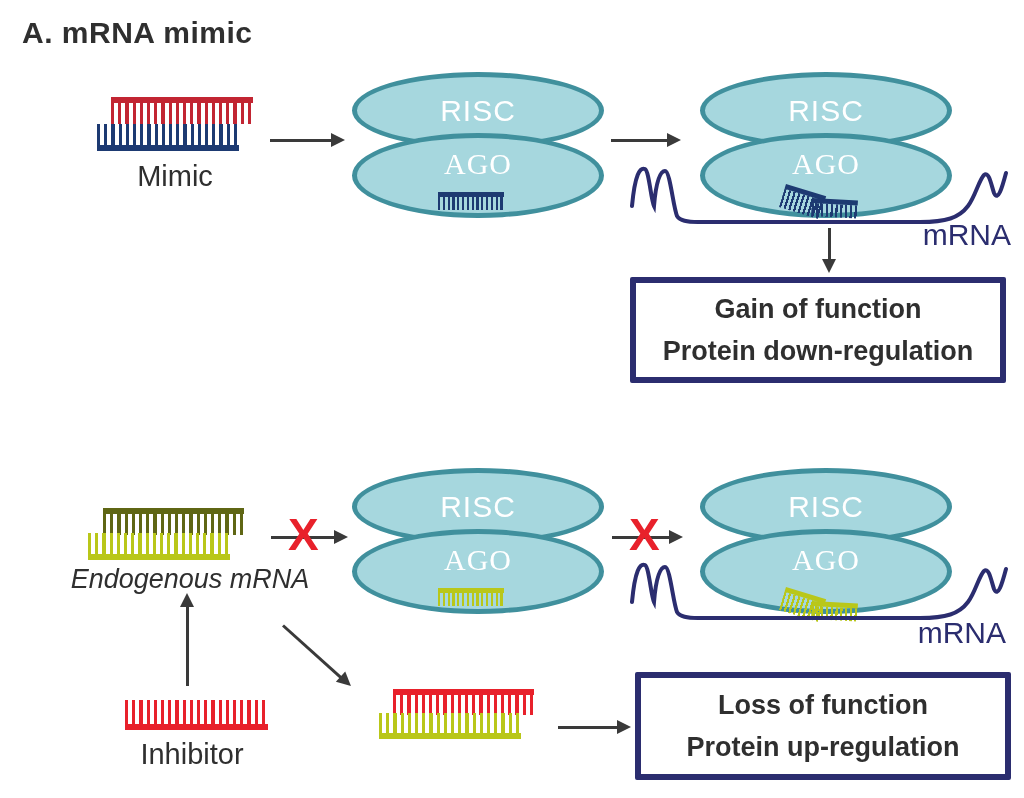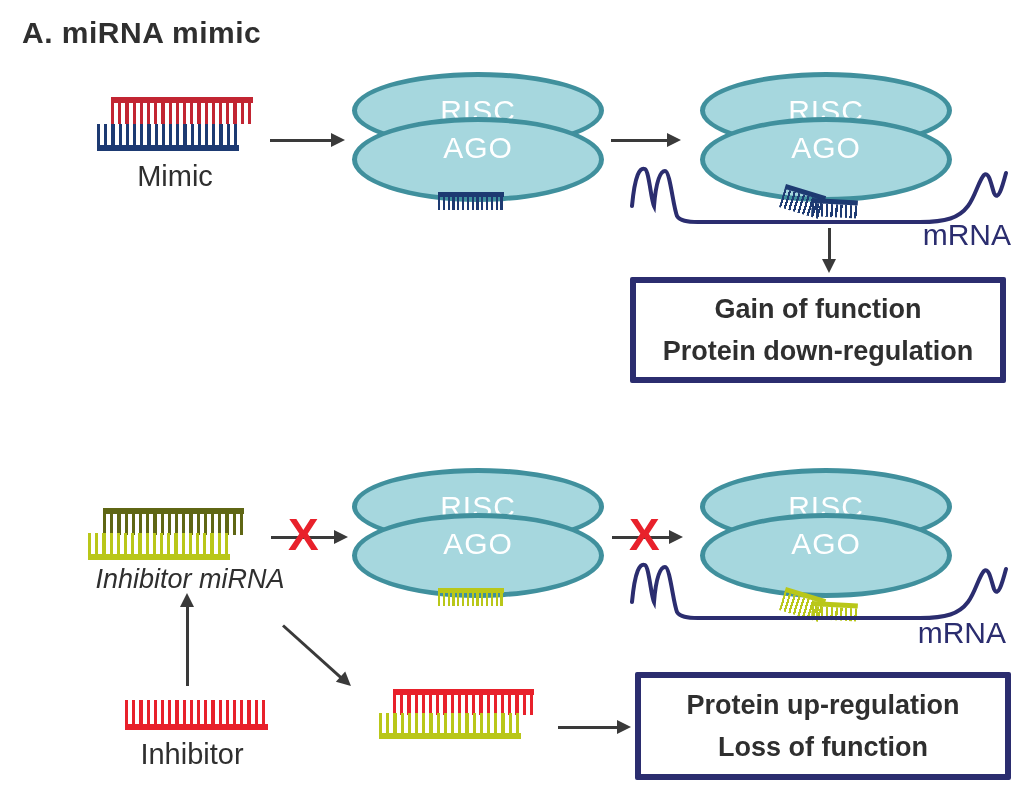--- a/index.html
+++ b/index.html
@@ -27,21 +27,21 @@
     background:repeating-linear-gradient(to right, var(--sc) 0 2.2px, transparent 2.2px 4.8px);
   }
   
   .complex { position:absolute; width:252px; height:146px;text-align:center; }
   .ellipse {
     position:absolute; left:0; width:252px; box-sizing:border-box;
     background:var(--complex-fill); border:5px solid var(--complex-border);
     border-radius:50%; display:flex; justify-content:center;
   }
   .ellipse.risc { top:0; height:77px; align-items:center; }
-  .ellipse.ago  { top:45px; height:85px; align-items:flex-start; padding-top:9px; }
+  .ellipse.ago  { top:61px; height:85px; align-items:flex-start; padding-top:9px;font-family:Liberation Serif, serif; }
   .ellipse span { color:#ffffff; font-size:30px; letter-spacing:1px; }
   
   .arrow-h { position:absolute; height:3px; background:var(--arrow-color); }
   .arrow-h::after {
     content:""; position:absolute; right:-13px; top:-6px; width:0; height:0;
     border-left:14px solid var(--arrow-color);
     border-top:7.5px solid transparent; border-bottom:7.5px solid transparent;
   }
   .arrow-v { position:absolute; width:3px; background:var(--arrow-color); }
   .arrow-v.down::after {
@@ -77,21 +77,21 @@
   }
   .outcome-box div { font-size:27px; font-weight:bold; color:var(--text-color); line-height:1.2; }
   .mrna-svg { position:absolute; z-index:5; }
   .z5 { z-index:5; }
 </style>
 </head>
 <body>
 
 <div class="canvas">
 
-  <div class="panel-title" style="left:22px; top:16px;">A. miRNA mimic</div>
+  <div class="panel-title" style="left:22px; top:16px;">A. mRNA mimic</div>
 
   <div class="strand teeth-down" style="--sc:var(--strand-crimson); left:111px; top:97px; width:142px; height:27px;"></div>
   <div class="strand teeth-up" style="--sc:var(--strand-blue); left:97px; top:124px; width:142px; height:27px;"></div>
   <div class="strand-label" style="left:95px; top:160px; width:160px;">Mimic</div>
 
   <div class="arrow-h" style="left:270px; top:139px; width:62px;"></div>
 
   <div class="complex" style="left:352px; top:72px;">
     <div class="ellipse risc">
       <span>RISC</span>
@@ -123,21 +123,21 @@
   <div class="arrow-v down" style="left:828px; top:228px; height:32px;"></div>
 
   <div class="outcome-box" style="left:630px; top:277px; height:106px;">
     <div>Gain of function</div>
     <div>Protein down-regulation</div>
   </div>
 
 
   <div class="strand teeth-down" style="--sc:var(--strand-olive); left:103px; top:508px; width:141px; height:27px;"></div>
   <div class="strand teeth-up" style="--sc:var(--strand-yellow); left:88px; top:533px; width:142px; height:27px;"></div>
-  <div class="strand-label italic" style="left:30px; top:564px; width:320px;">Inhibitor miRNA</div>
+  <div class="strand-label italic" style="left:30px; top:564px; width:320px;">Endogenous mRNA</div>
 
   <div class="arrow-h" style="left:271px; top:536px; width:64px;"></div>
   <div class="blocked-x" style="left:288px; top:512px;">X</div>
 
   <div class="complex" style="left:352px; top:468px;">
     <div class="ellipse risc">
       <span>RISC</span>
     </div>
     <div class="ellipse ago">
       <span>AGO</span>
@@ -169,17 +169,17 @@
 
   <div class="strand teeth-up" style="--sc:var(--bright-red); left:125px; top:700px; width:143px; height:30px;"></div>
   <div class="strand-label" style="left:106px; top:738px; width:172px;">Inhibitor</div>
 
   <div class="strand teeth-down" style="--sc:var(--bright-red); left:393px; top:689px; width:141px; height:26px;"></div>
   <div class="strand teeth-up" style="--sc:var(--strand-yellow); left:379px; top:713px; width:142px; height:26px;"></div>
 
   <div class="arrow-h" style="left:558px; top:726px; width:60px;"></div>
 
   <div class="outcome-box" style="left:635px; top:672px; height:108px;">
+    <div>Loss of function</div>
     <div>Protein up-regulation</div>
-    <div>Loss of function</div>
   </div>
 
 </div>
 
 </body></html>

